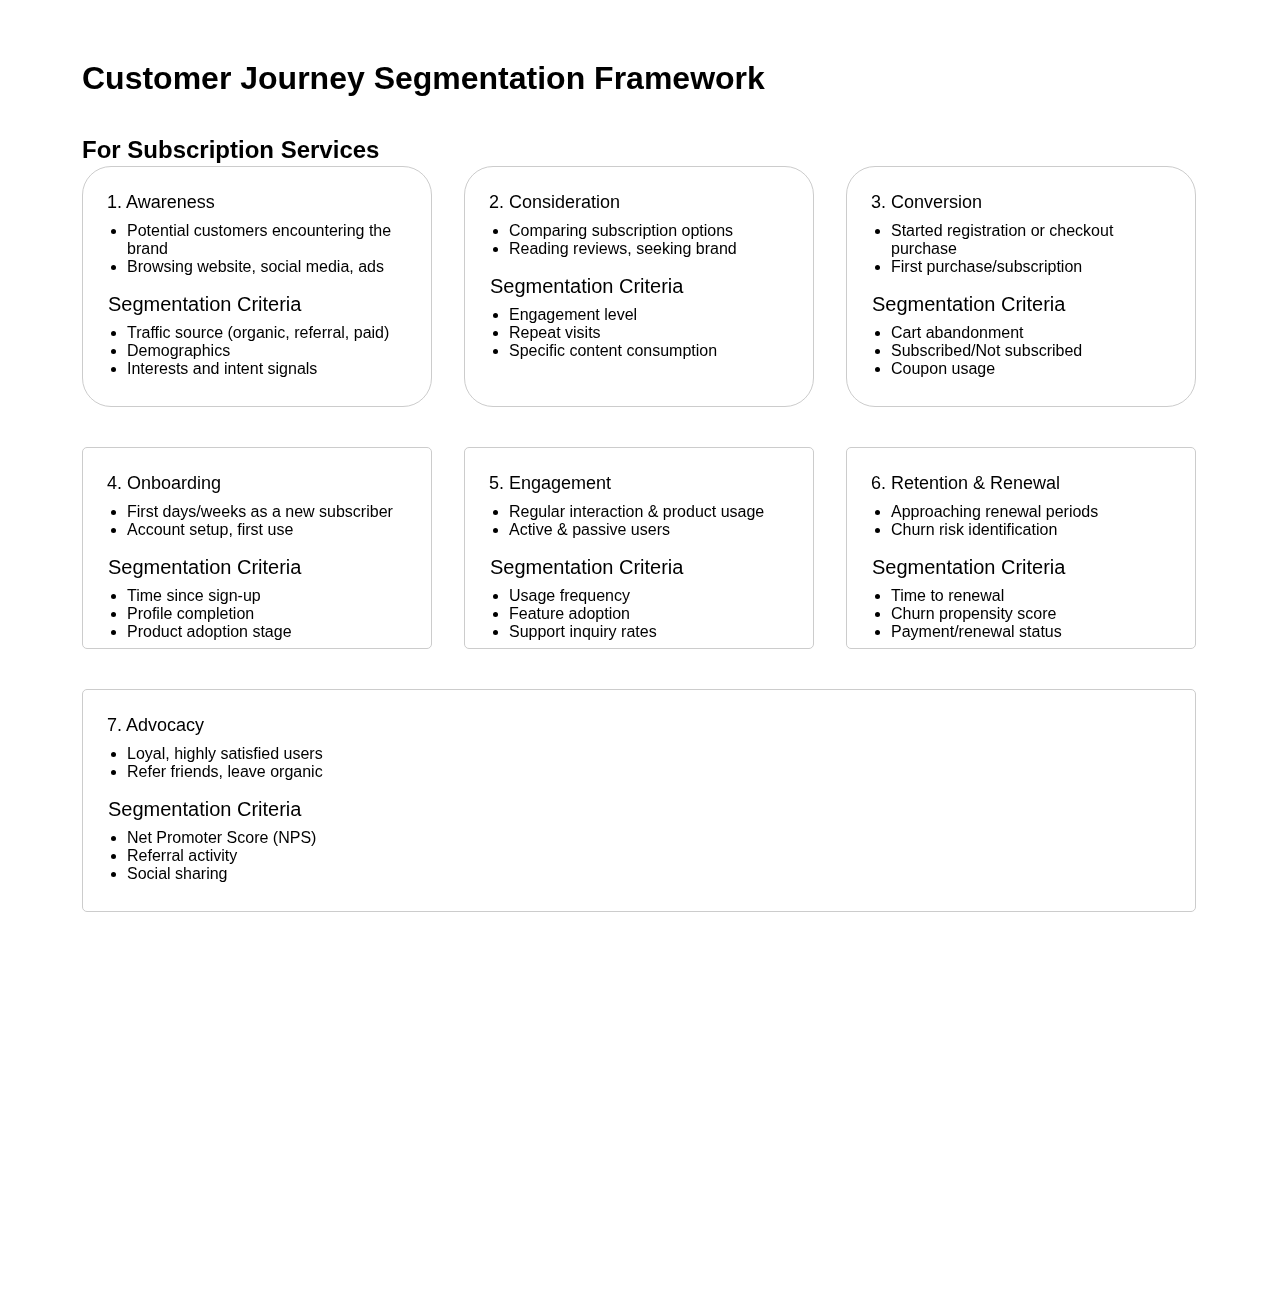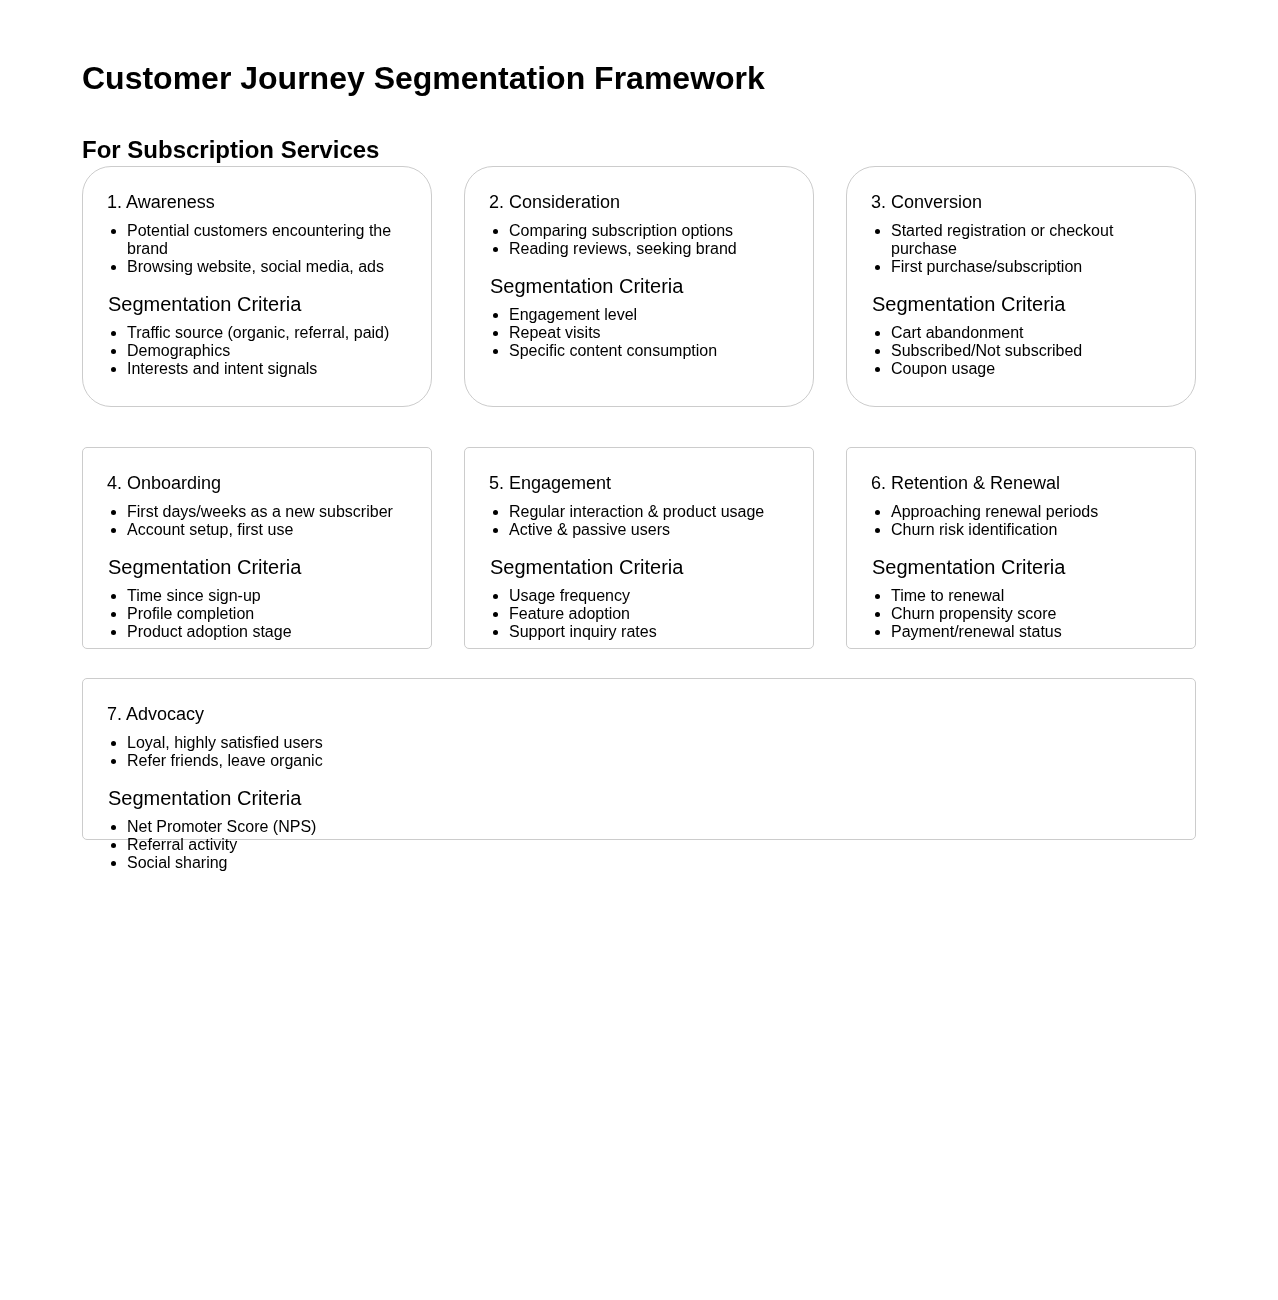--- a/index.html
+++ b/index.html
@@ -48,21 +48,21 @@
     }
     .card {
       box-sizing: border-box;
       border: 1px solid #cccccc;
       border-radius: 5px;
       background: #ffffff;
       padding: 24px 24px 0 24px;
     }
     .row1 { height: 241px; border-radius: 29px; }
     .row2 { height: 202px; margin-top: 40px; }
-    .row3 { height: 162px; margin-top: 29px; grid-column: 1 / span 3; }
+    .row3 { height: 223px; margin-top: 40px; grid-column: 1 / span 3; }
     .card-title {
       margin: 0;
       font-size: 18px;
       font-weight: normal;
       line-height: 22px;
       height: 22px;
     }
     .card ul {
       margin: 9px 0 0 0;
       padding-left: 20px;

